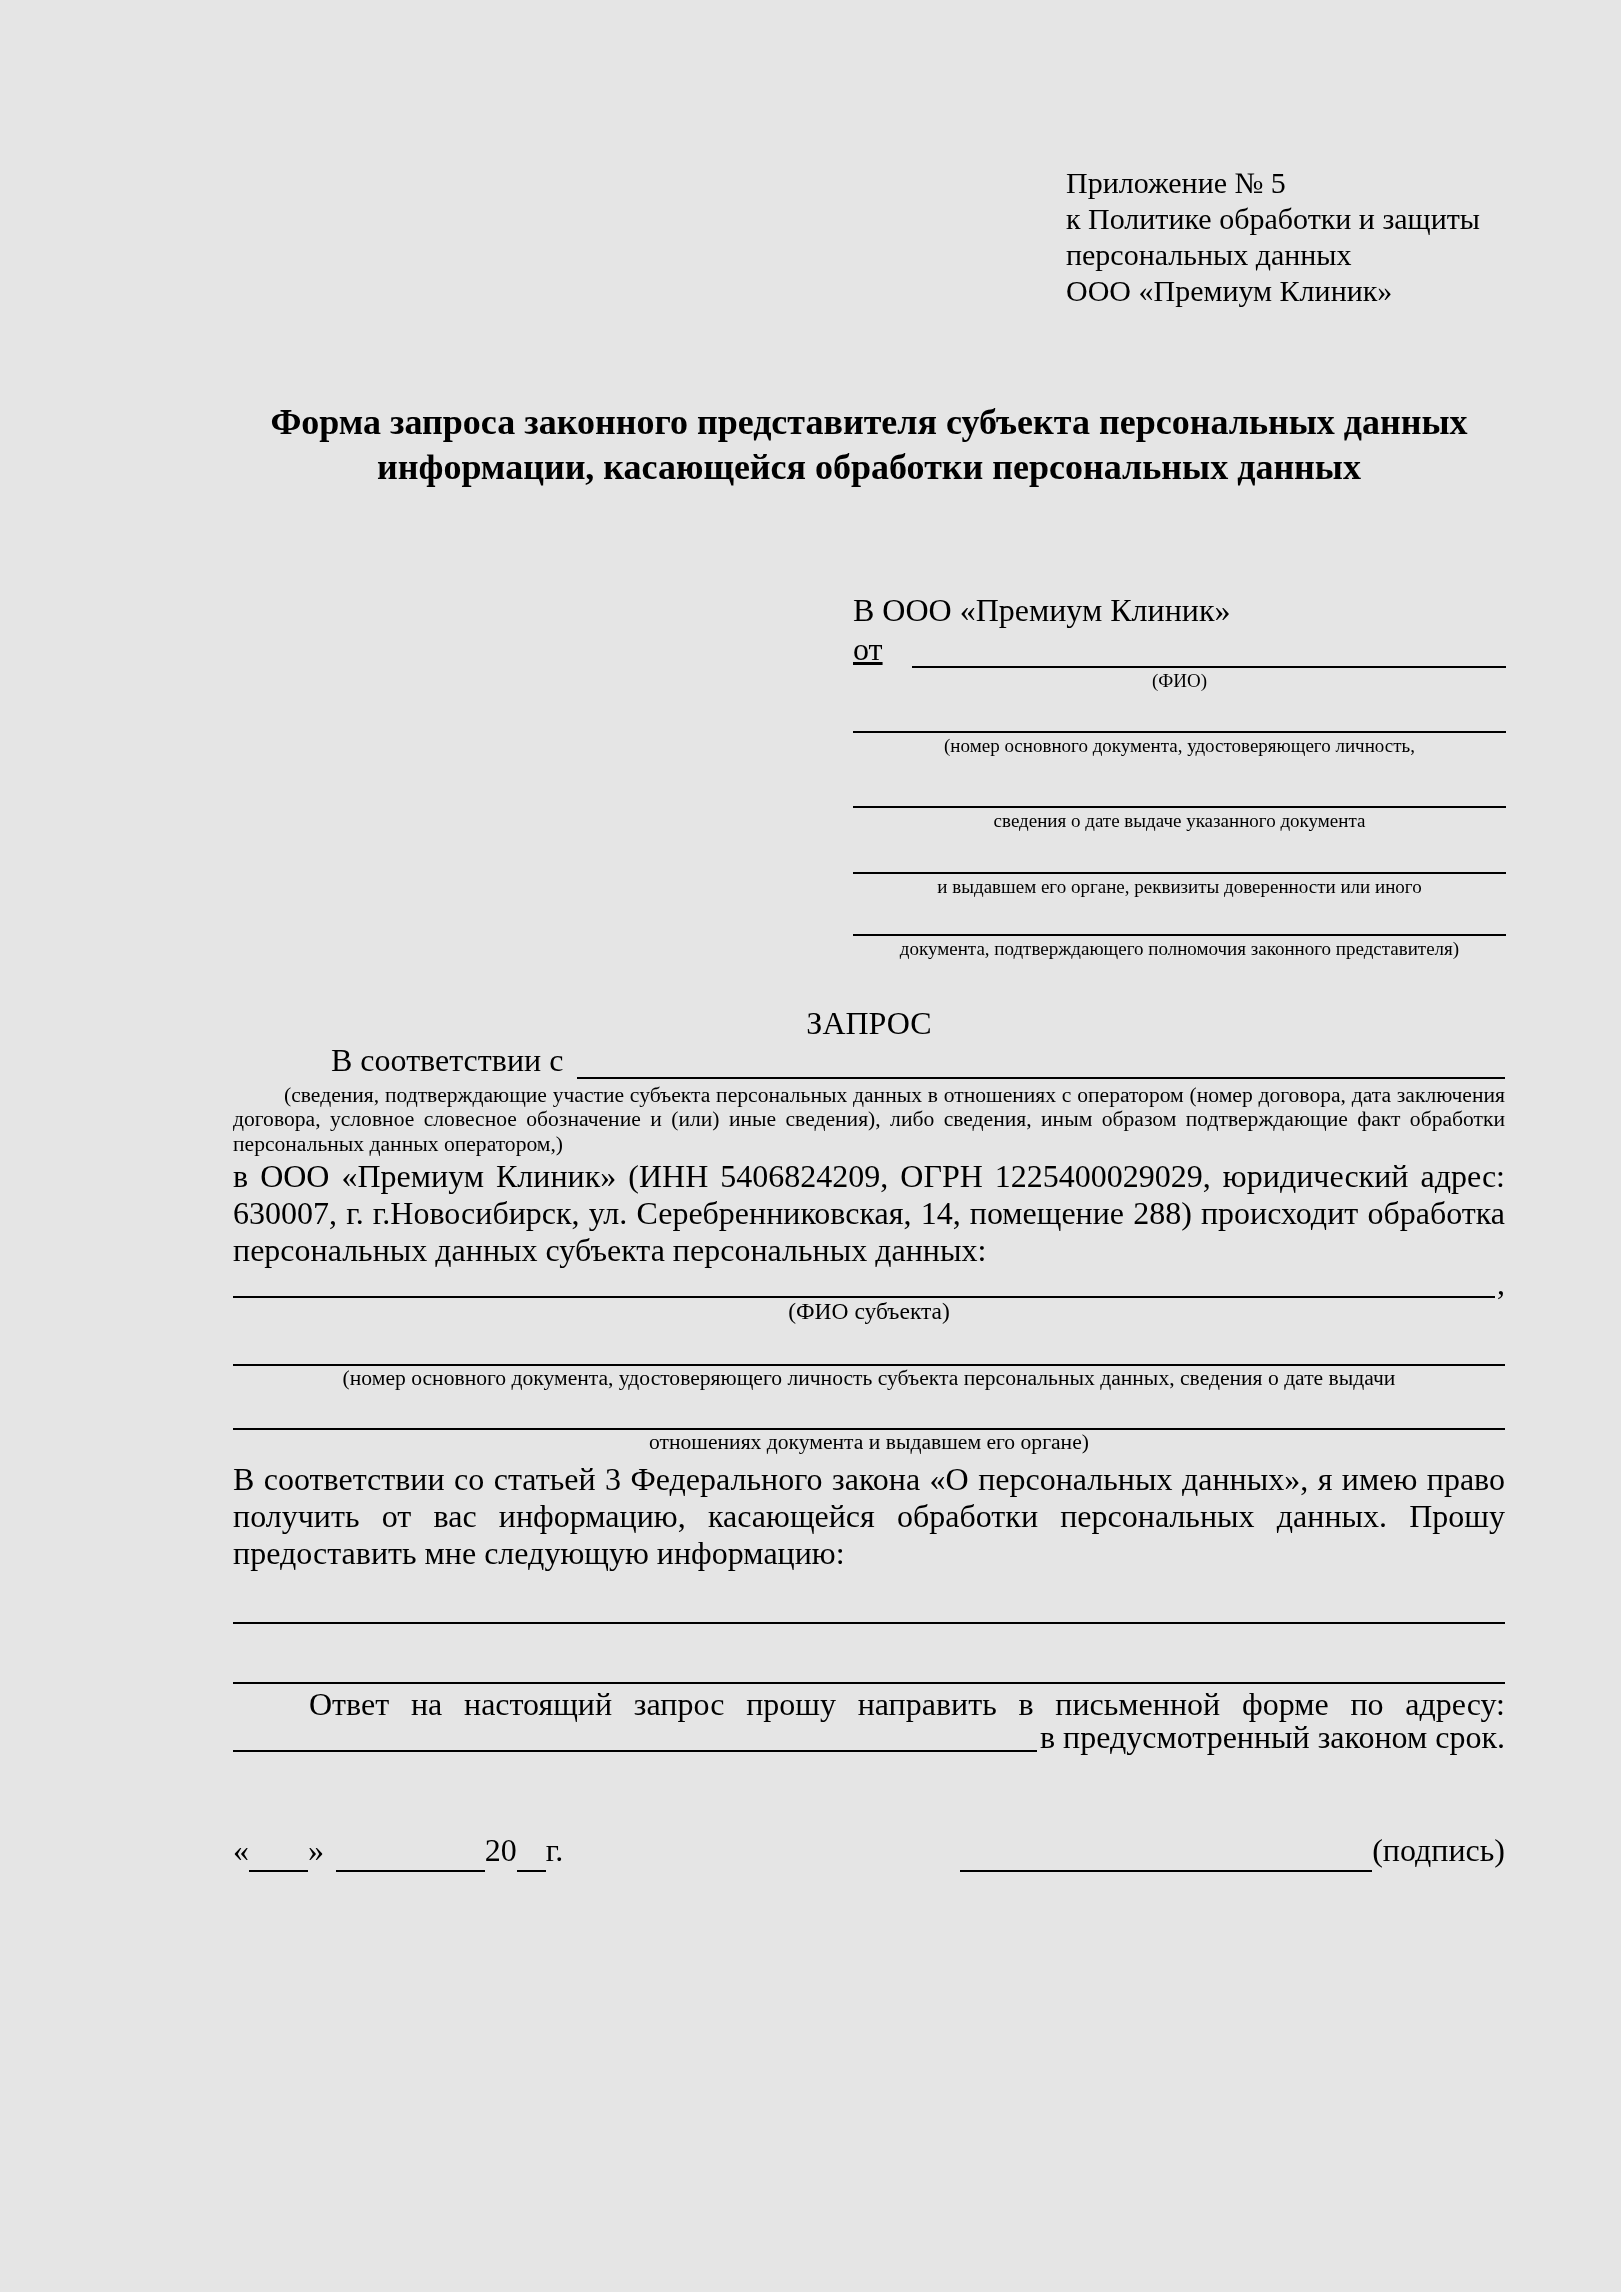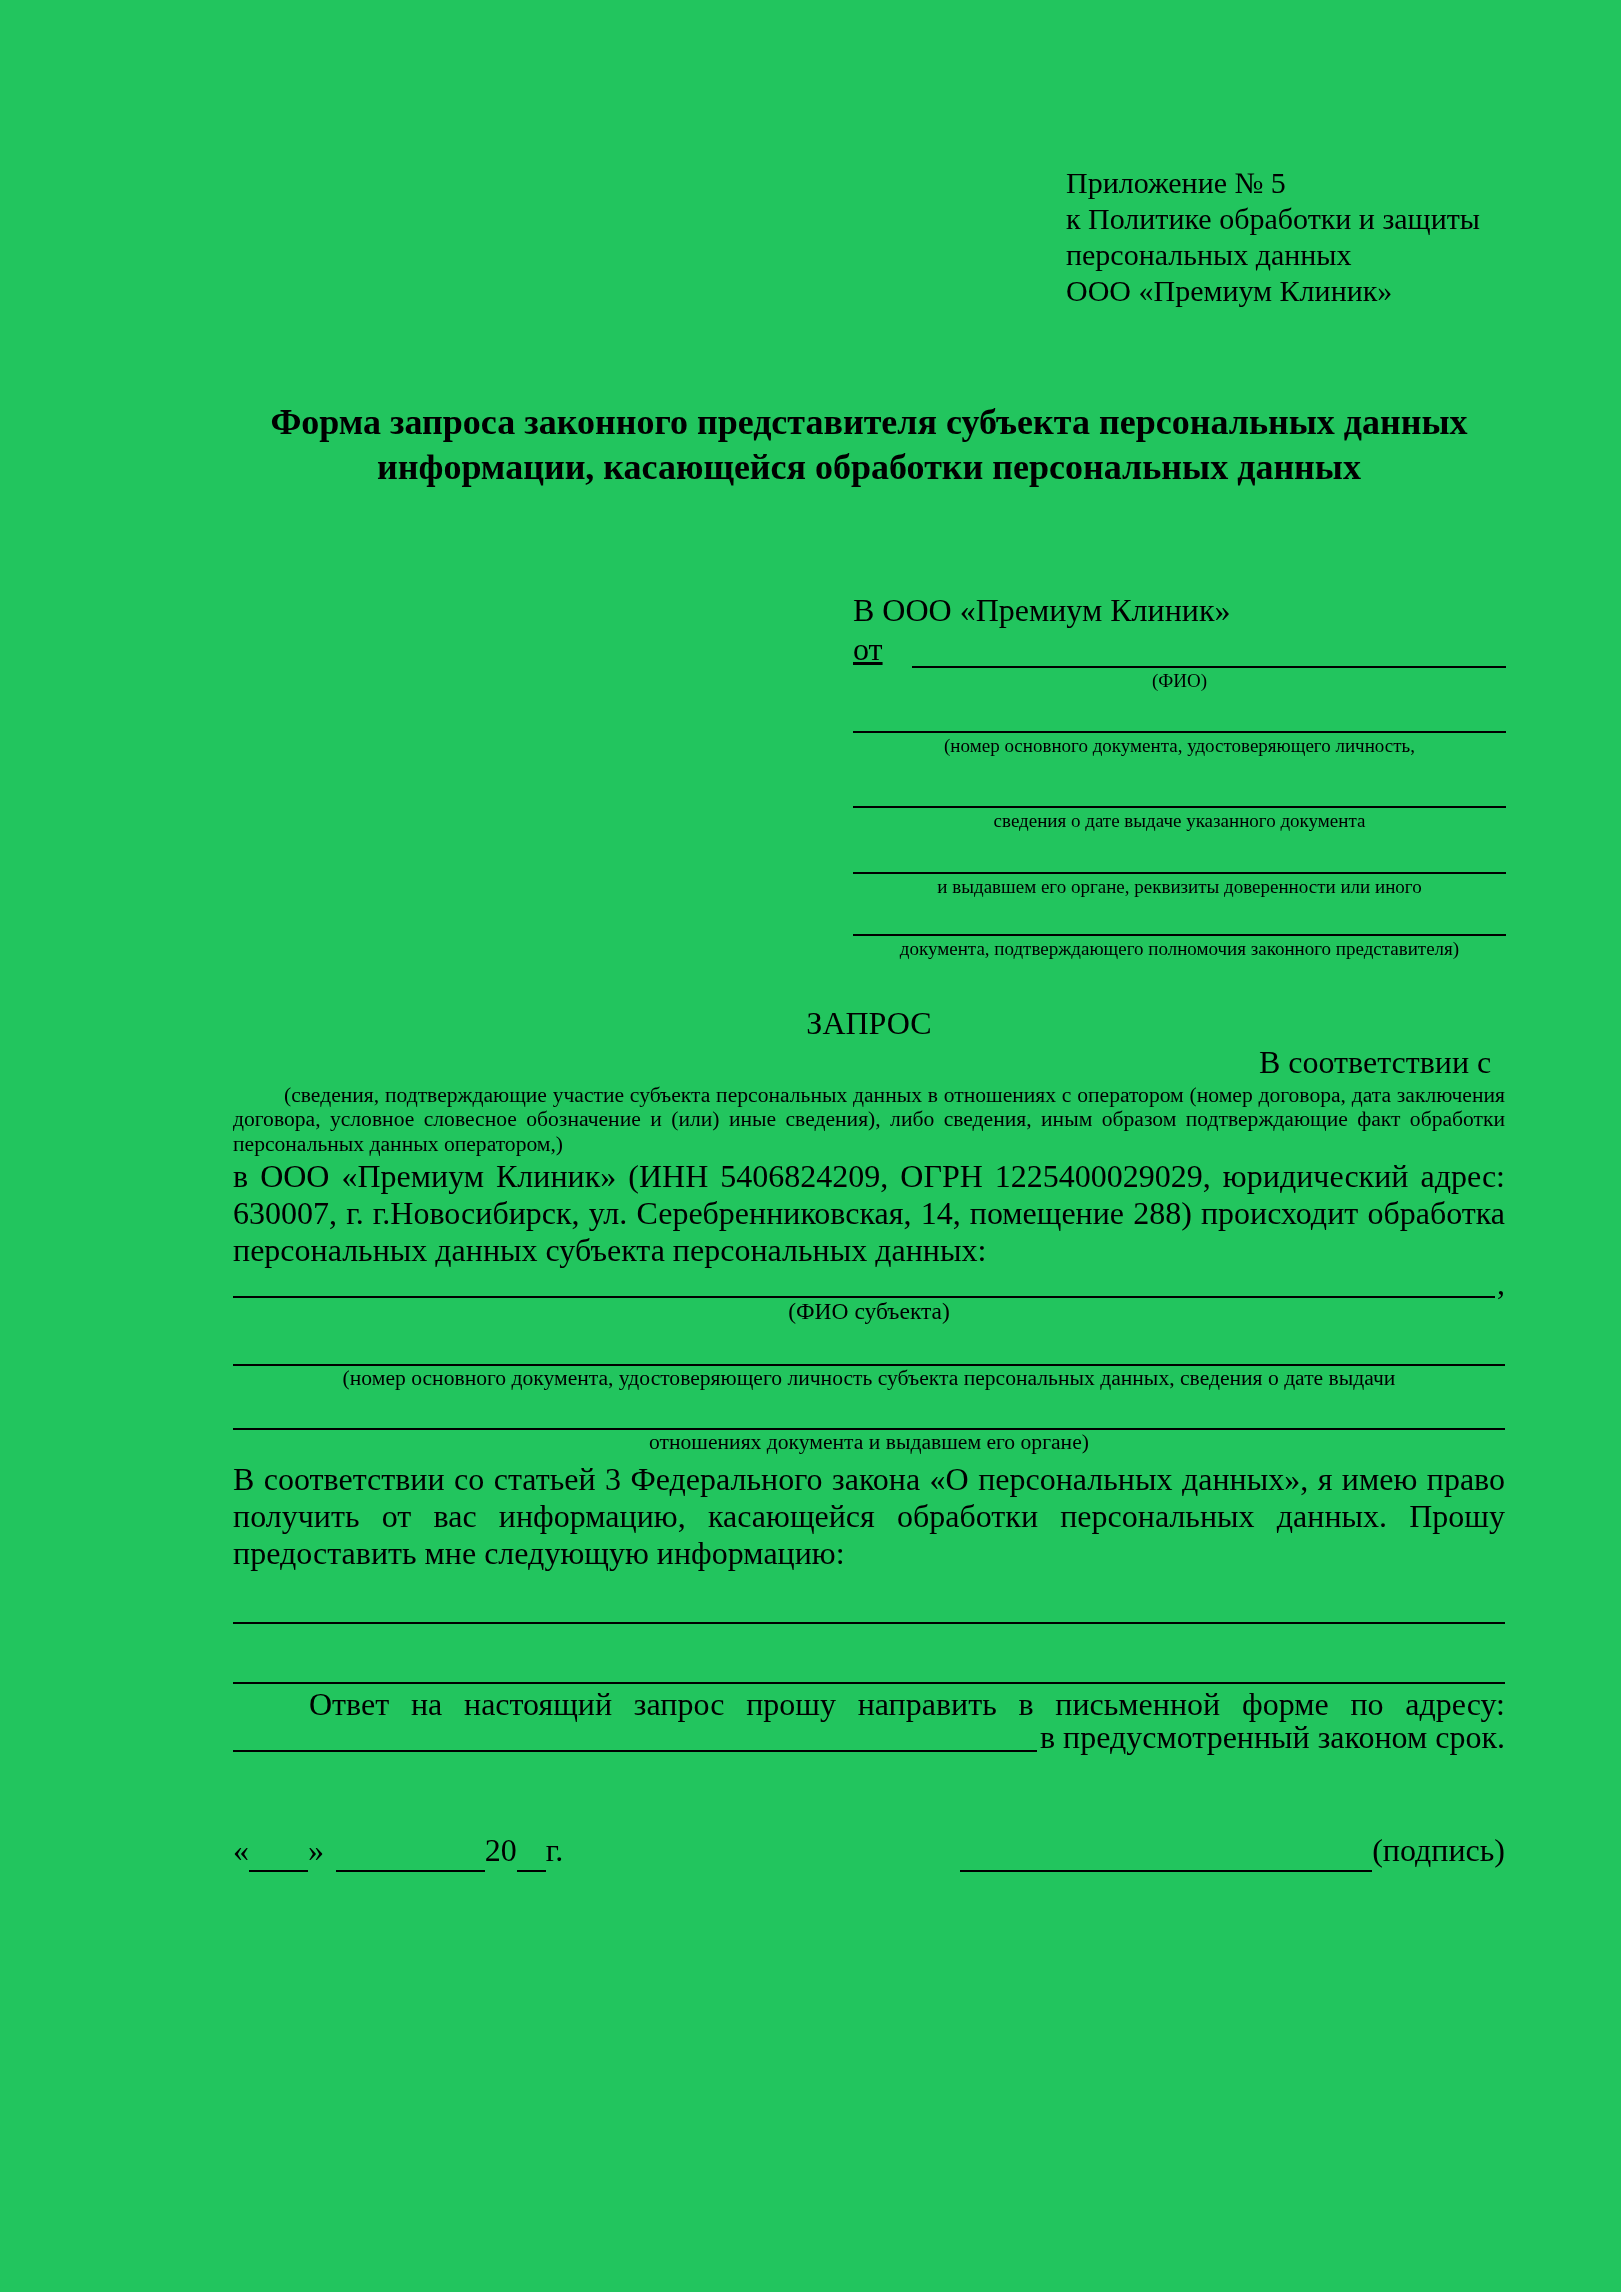--- a/index.html
+++ b/index.html
@@ -1,19 +1,19 @@
 <!DOCTYPE html>
 <html><head>
 <meta charset="utf-8">
 <style>
   html,body { margin:0; padding:0; background:#ffffff; }
   .page {
     position:relative;
     width:1621px; height:2293px;
-    background:#22c55e;
+    background:#e5e5e5;
     color:#000000;
     font-family:"Liberation Serif", serif;
     overflow:hidden;
   }
   
   .blank { border-bottom:2px solid #000; }
   .blank-row { border-bottom:2px solid #000; width:100%; }
   .cap { font-size:19px; line-height:25.5px; text-align:center; }
   .cap-sm { font-size:21.6px; }
   
@@ -36,21 +36,21 @@
   .from-row .from-label { margin-right:29px;text-decoration:underline; }
   .from-row .blank { flex:1; }
   .addr-cap1 { height:25.5px; }
   .b1 { height:37px; } .b2 { height:48px; } .b3 { height:38px; } .b4 { height:35px; }
   
   .main {
     position:absolute; left:233px; top:1005px; width:1272px;
     font-size:32px; line-height:37px;
   }
   .zapros { height:39px; text-align:center; }
-  .accordance-row { display:flex; align-items:flex-end; height:35px;flex-direction:column; }
+  .accordance-row { display:flex; align-items:flex-end; height:35px; }
   .accordance-row .lbl { padding-left:98px; margin-right:13.7px; white-space:nowrap; }
   .accordance-row .blank { flex:1; }
   .small-note {
     margin-top:3.9px; font-size:21.6px; line-height:24.5px;
     text-align:justify; text-indent:51px;
   }
   .para { margin-top:2px; text-align:justify; }
   .comma-row { display:flex; align-items:flex-end; height:29px; }
   .comma-row .blank { flex:1; }
   .comma-row .comma { margin-left:2px; line-height:29px; }

